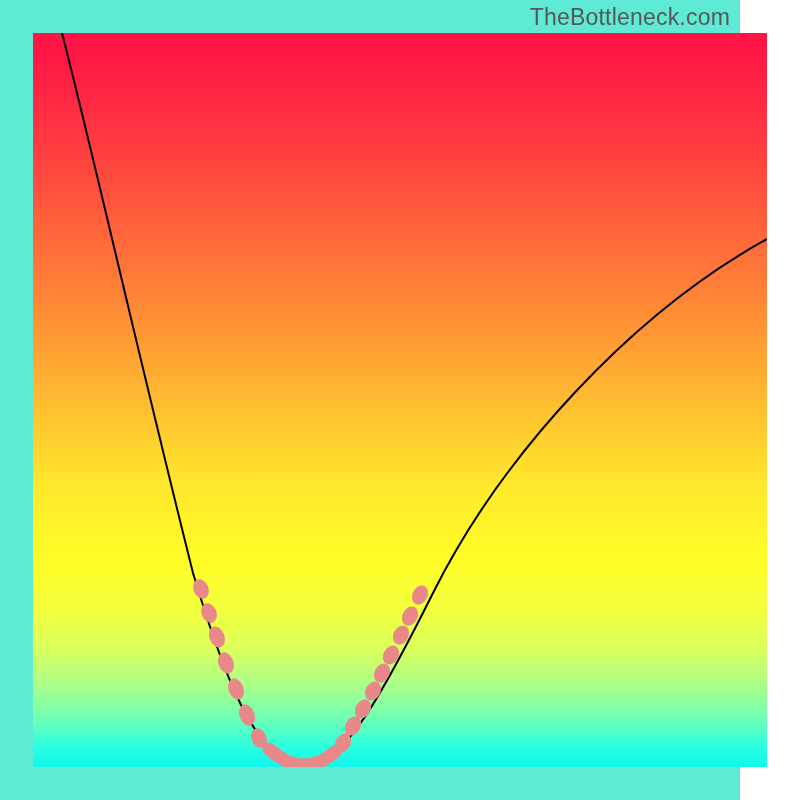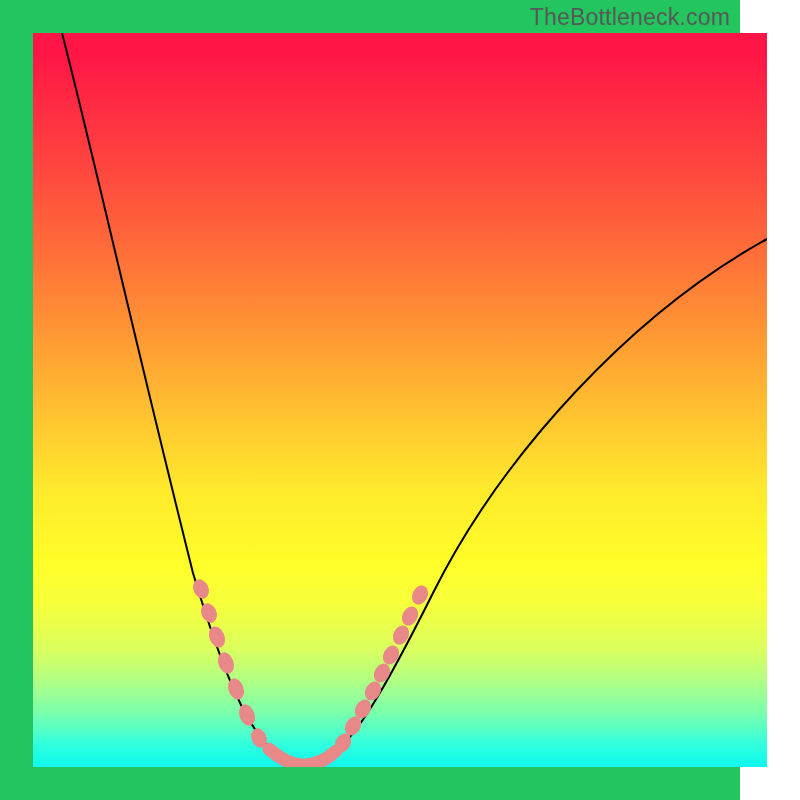--- a/index.html
+++ b/index.html
@@ -7,21 +7,21 @@
     padding: 0;
     width: 800px;
     height: 800px;
     overflow: hidden;
     font-family: Arial, Helvetica, sans-serif;
   }
   .frame {
     position: relative;
     width: 740px;
     height: 800px;
-    background: #22c55e;
+    background: #5eead4;
   }
   .watermark {
     position: absolute;
     top: 4px;
     right: 10px;
     color: #575757;
     font-size: 23px;
     font-weight: 500;
     z-index: 10;
     letter-spacing: 0.2px;

